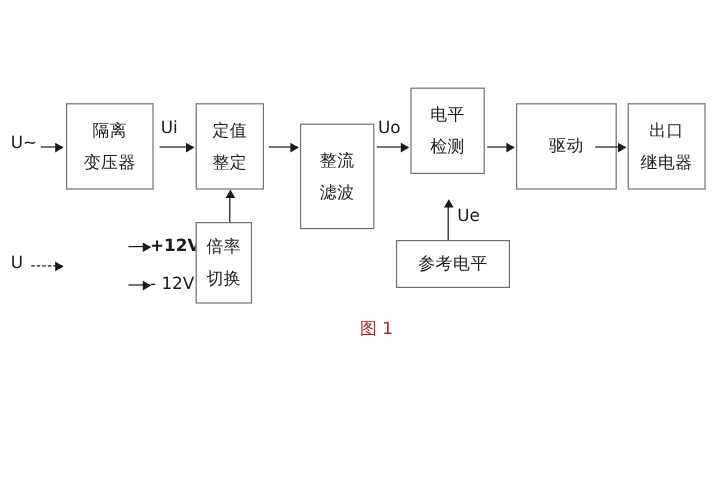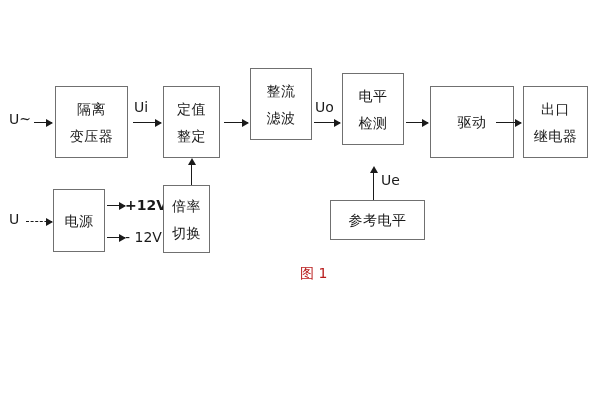--- a/index.html
+++ b/index.html
@@ -113,21 +113,21 @@
   <div class="label" style="left:134px; top:100px;">Ui</div>
   <div class="arrow-h" style="left:133px; top:122px; width:28px;"></div>
 
   <div class="box two-line" style="left:163px; top:86px; width:57px; height:72px;">
     <span class="ln">定值</span>
     <span class="ln">整定</span>
   </div>
 
   <div class="arrow-h" style="left:224px; top:122px; width:24px;"></div>
 
-  <div class="box two-line" style="left:250px; top:68px; width:62px; height:72px;">
+  <div class="box two-line" style="left:250px; top:103px; width:62px; height:88px;">
     <span class="ln">整流</span>
     <span class="ln">滤波</span>
   </div>
 
   <div class="label" style="left:315px; top:100px;">Uo</div>
   <div class="arrow-h" style="left:314px; top:122px; width:26px;"></div>
 
   <div class="box two-line" style="left:342px; top:73px; width:62px; height:72px;">
     <span class="ln">电平</span>
     <span class="ln">检测</span>
@@ -142,23 +142,20 @@
   <div class="arrow-h" style="left:496px; top:122px; width:25px;"></div>
 
   <div class="box two-line" style="left:523px; top:86px; width:65px; height:72px;">
     <span class="ln">出口</span>
     <span class="ln">继电器</span>
   </div>
 
   <div class="label" style="left:9px; top:212px;">U</div>
   <div class="arrow-h dashed" style="left:26px; top:221px; width:26px;"></div>
 
-  <div class="box" style="left:53px; top:189px; width:52px; height:63px;">
-    <span class="ln">电源</span>
-  </div>
 
   <div class="arrow-h" style="left:107px; top:205px; width:18px;"></div>
   <div class="label" style="left:125px; top:198px;font-weight:bold;">+12V</div>
 
   <div class="arrow-h" style="left:107px; top:237px; width:18px;"></div>
   <div class="label" style="left:125px; top:230px;">- 12V</div>
 
   <div class="box two-line" style="left:163px; top:185px; width:47px; height:68px;">
     <span class="ln">倍率</span>
     <span class="ln">切换</span>

